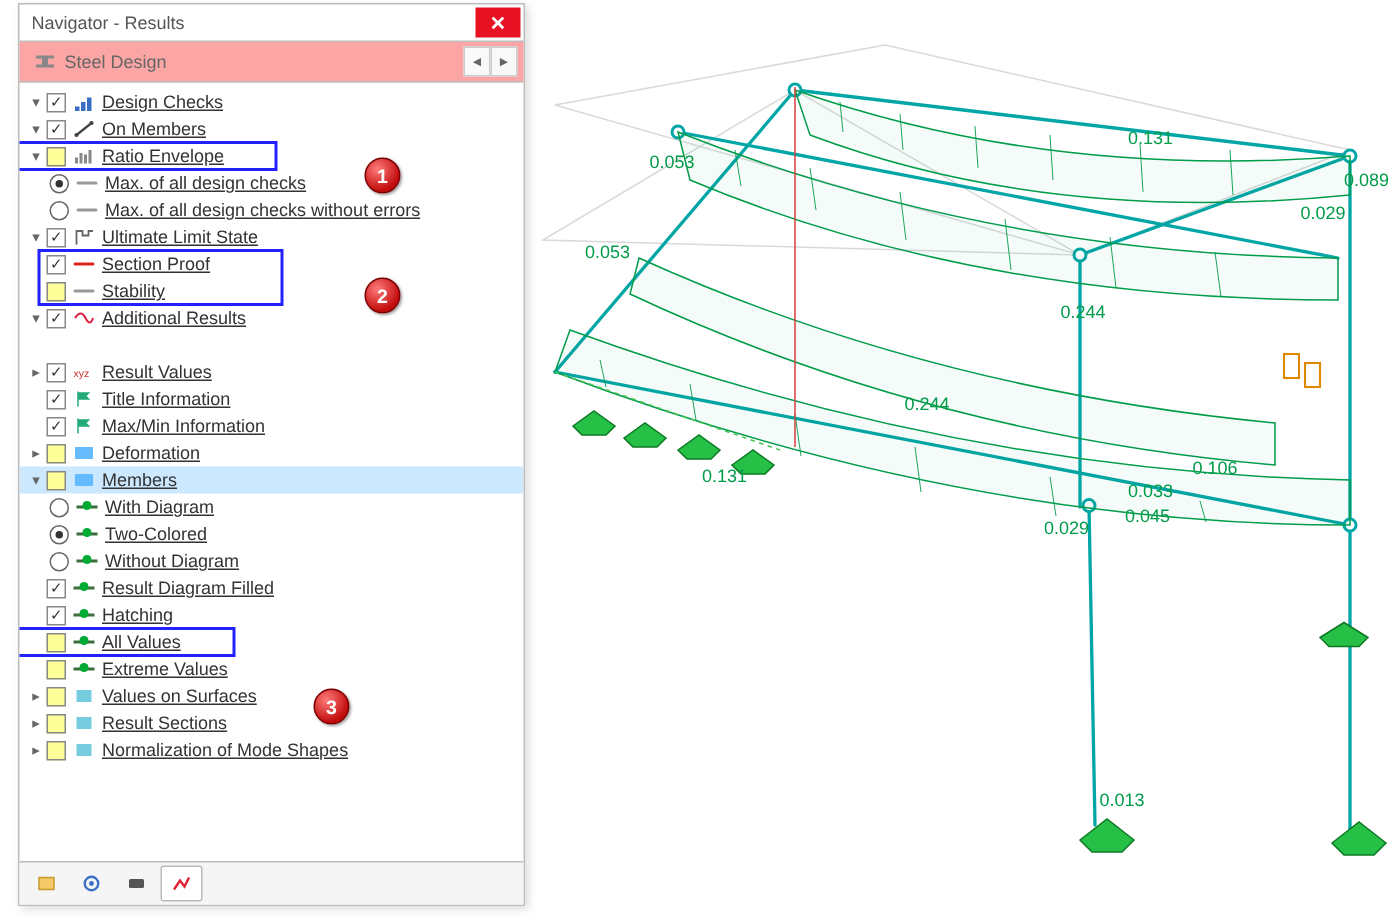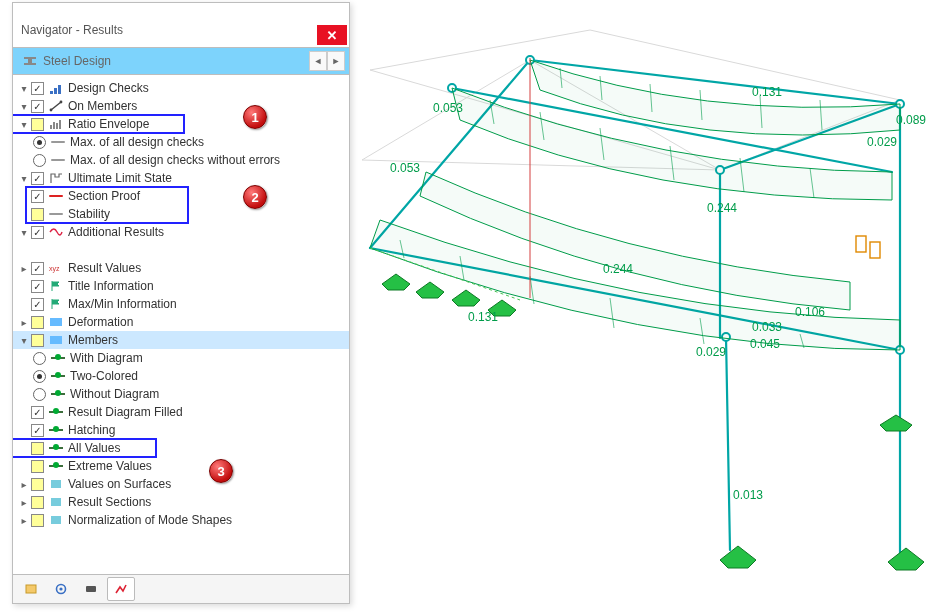--- a/index.html
+++ b/index.html
@@ -42,38 +42,37 @@
 .panel{
   position:absolute;
   left:12px;top:2px;
   width:336px;height:600px;
   background:var(--panel-bg);
   border:1px solid var(--panel-border);
   box-shadow:2px 2px 6px rgba(0,0,0,.15);
   display:flex;flex-direction:column;
 }
 .titlebar{
-  display:flex;
+  display:flex;align-items:center;
   height:24px;
   border-bottom:1px solid var(--panel-border);
   padding-left:8px;
-  margin-top:20px;
 }
 .titlebar .title{flex:1;color:#555;font-size:12px;}
 .titlebar .close{
   width:30px;height:20px;margin:2px;
   background:var(--close-red);color:#fff;
   display:flex;align-items:center;justify-content:center;
   font-size:13px;line-height:1;font-weight:bold;
   cursor:pointer;
 }
 .toolbar{
   display:flex;align-items:center;
   height:26px;
-  background:#7dd3fc;
+  background:#fca5a5;
   border-bottom:1px solid var(--panel-border);
   padding:0 4px;
 }
 .toolbar .dd{
   flex:1;display:flex;align-items:center;gap:6px;
   padding:0 6px;color:#666;
   cursor:pointer;
 }
 .toolbar .icon{width:14px;height:14px;display:flex;align-items:center;justify-content:center;}
 .toolbar .spinner{display:flex;gap:0}
@@ -109,21 +108,21 @@
 .row .radio .dot{width:5px;height:5px;border-radius:50%;background:#333;}
 .row .ico{
   width:16px;height:14px;margin-right:4px;display:flex;align-items:center;justify-content:center;
 }
 .row .swatch{width:14px;height:2px;border-radius:1px;}
 .row .swatch.red{background:#d22;}
 .row .swatch.gray{background:#999;}
 .row .point-ico{position:relative;width:14px;height:12px;}
 .row .point-ico::before{content:"";position:absolute;left:0;top:5px;width:14px;height:2px;background:#3c6e3c;}
 .row .point-ico::after{content:"";position:absolute;left:4px;top:2px;width:6px;height:6px;border-radius:50%;background:#0a3;}
-.row .label{padding-right:6px;}
+.row .label{padding-right:6px;text-decoration:underline;}
 .row.selected{background:var(--selected);}
 .children{padding-left:16px;}
 .highlight{
   position:absolute;border:2px solid var(--highlight-border);
   pointer-events:none;box-sizing:border-box;
 }
 
 .marker{
   position:absolute;width:22px;height:22px;border-radius:50%;
   background:radial-gradient(circle at 35% 30%,#ff7a7a,#c20d0d 70%);
@@ -235,21 +234,21 @@
   <span class="val" style="left:468px;top:310px">0.131</span>
   <span class="val" style="left:707px;top:201px">0.244</span>
   <span class="val" style="left:603px;top:262px">0.244</span>
   <span class="val" style="left:896px;top:113px">0.089</span>
   <span class="val" style="left:867px;top:135px">0.029</span>
   <span class="val" style="left:696px;top:345px">0.029</span>
   <span class="val" style="left:752px;top:320px">0.033</span>
   <span class="val" style="left:750px;top:337px">0.045</span>
   <span class="val" style="left:795px;top:305px">0.106</span>
   <span class="val" style="left:932px;top:366px">0.014</span>
-  <span class="val" style="left:733px;top:488px">0.013</span>
+  <span class="val" style="left:733px;top:526px">0.013</span>
 </div>
 
 <div class="panel">
 
   <div class="titlebar">
     <span class="title">Navigator - Results</span>
     <div class="close">
       <span>✕</span>
     </div>
   </div>

